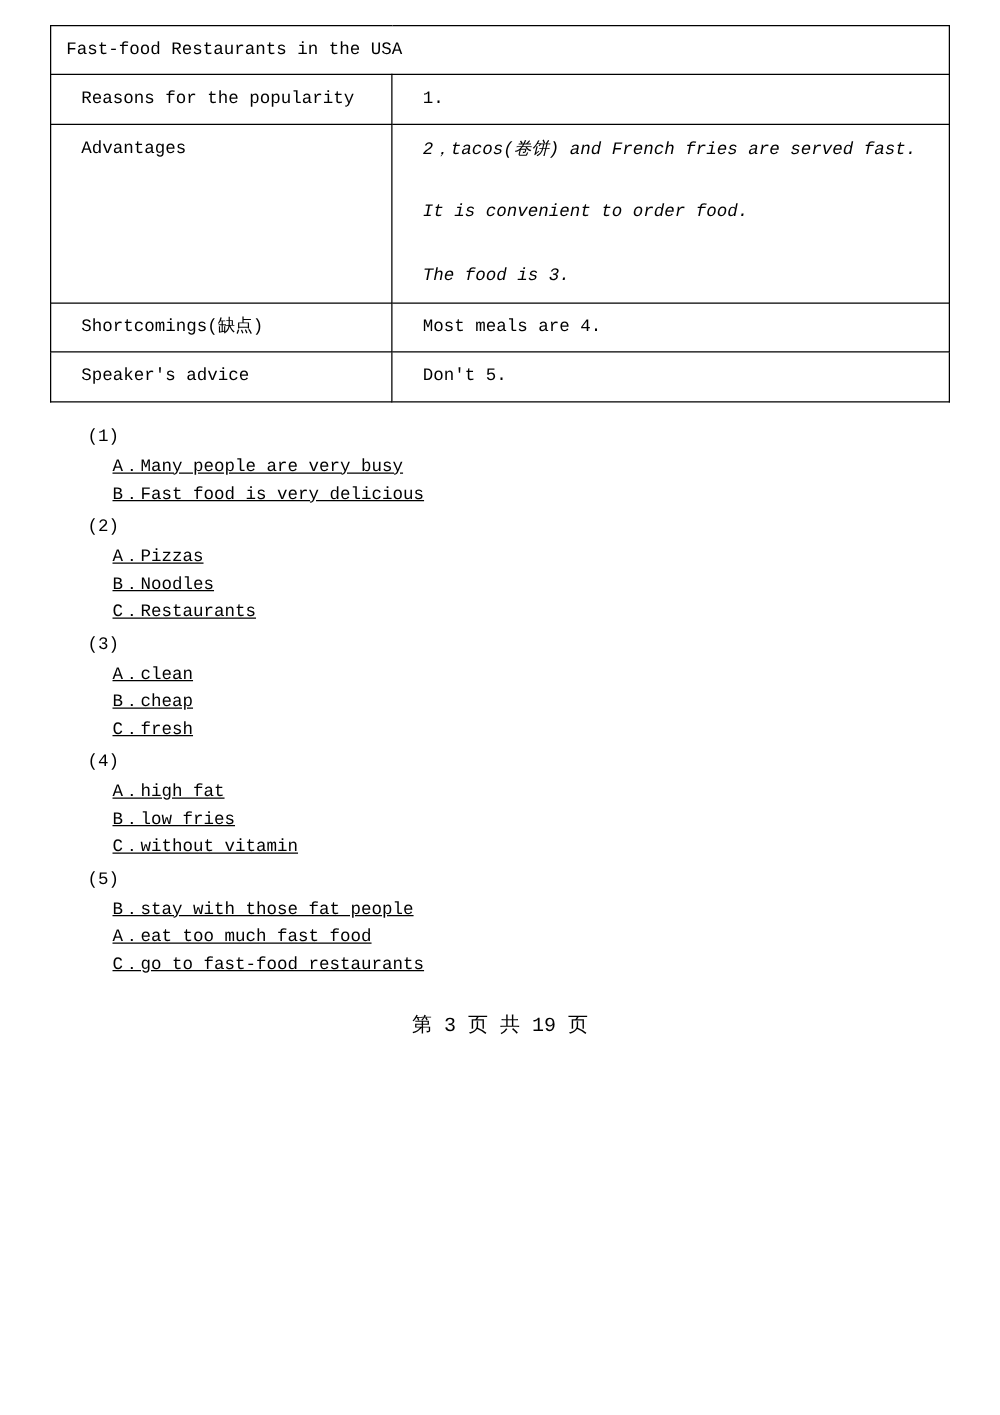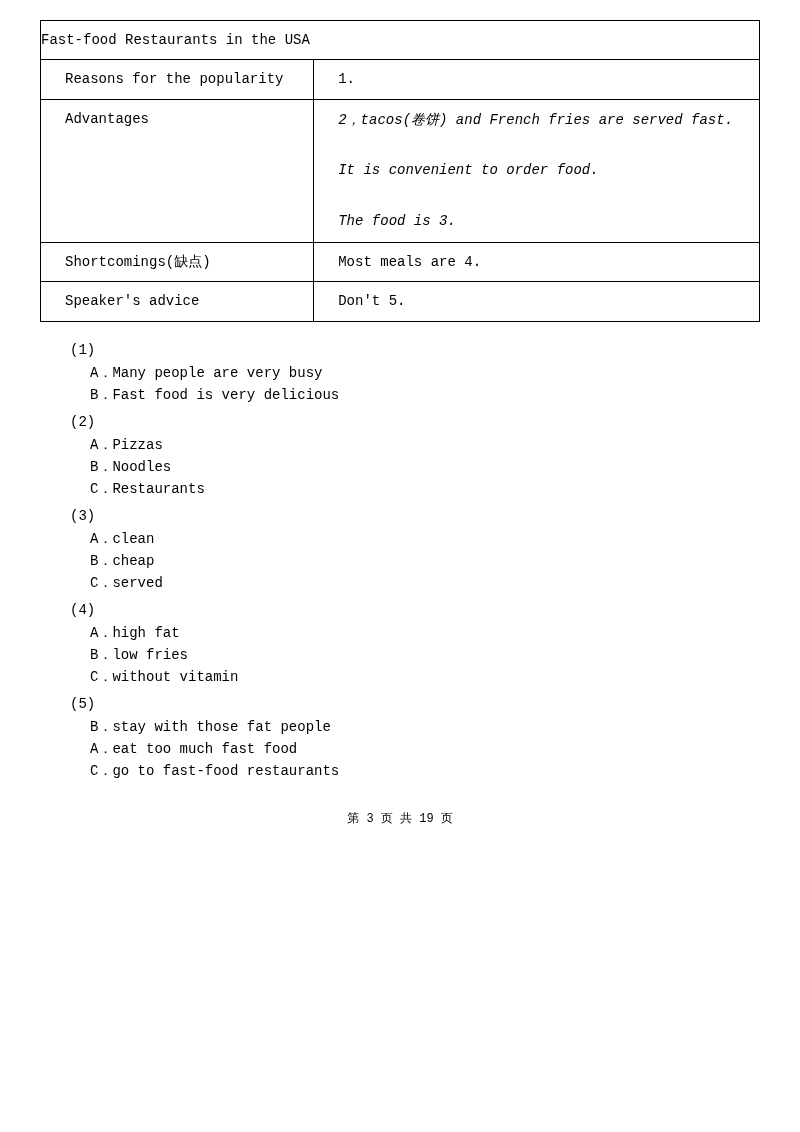--- a/index.html
+++ b/index.html
@@ -38,21 +38,21 @@
     .col-left {
       width: 38%;
     }
 
     .col-right {
       width: 62%;
     }
 
     .title-row td {
       font-weight: normal;
-      padding: 8px 0;
+      padding: 8px 12px;
     }
 
     .advantages-cell {
       line-height: 1.8;
       font-style: italic;
     }
 
     .questions-section {
       margin-top: 10px;
       padding-left: 10px;
@@ -63,26 +63,27 @@
     }
 
     .question-number {
       margin-bottom: 6px;
       padding-left: 20px;
     }
 
     .option {
       margin-bottom: 4px;
       padding-left: 40px;
+      text-decoration: underline;
     }
 
     .page-footer {
       text-align: center;
       margin-top: 30px;
-      font-size: 12px;
+      font-size: 16px;
     }
   </style>
 </head>
 <body>
 
 <div class="table-container">
   <table>
     <tbody>
         <tr class="title-row">
       <td colspan="2">Fast-food Restaurants in the USA</td>
@@ -123,21 +124,21 @@
     <div class="question-number">(2)</div>
     <div class="option">A．Pizzas</div>
     <div class="option">B．Noodles</div>
     <div class="option">C．Restaurants</div>
   </div>
 
   <div class="question-group">
     <div class="question-number">(3)</div>
     <div class="option">A．clean</div>
     <div class="option">B．cheap</div>
-    <div class="option">C．served</div>
+    <div class="option">C．fresh</div>
   </div>
 
   <div class="question-group">
     <div class="question-number">(4)</div>
     <div class="option">A．high fat</div>
     <div class="option">B．low fries</div>
     <div class="option">C．without vitamin</div>
   </div>
 
   <div class="question-group">

